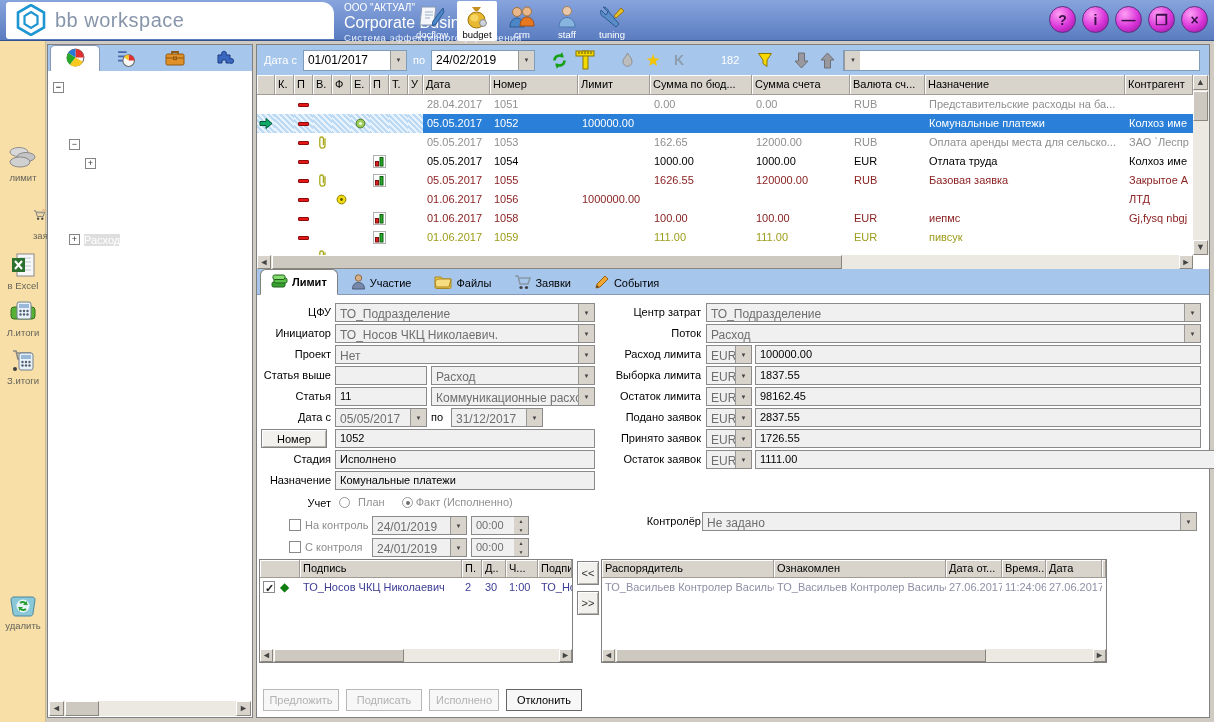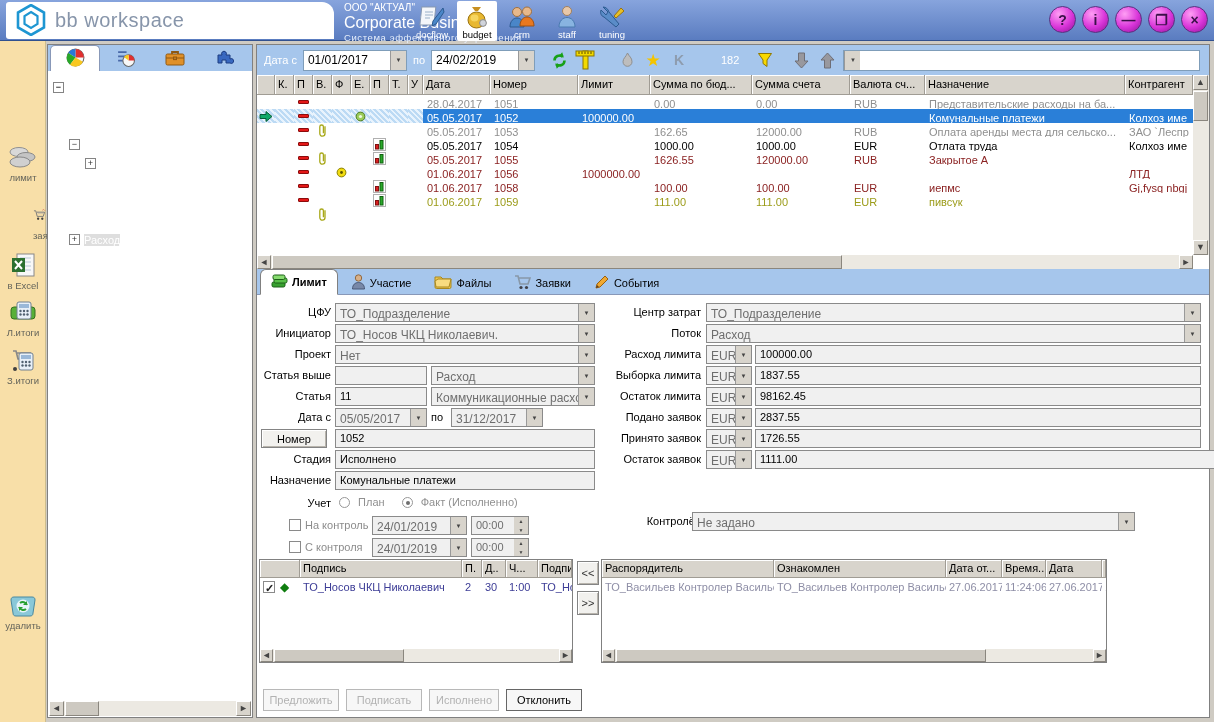--- a/index.html
+++ b/index.html
@@ -54,21 +54,21 @@
 .cbtn::after{content:"▼";font-size:6px;color:#444;position:absolute;left:50%;top:50%;transform:translate(-50%,-50%)}
 .tico{display:flex;align-items:center;justify-content:center;width:20px;height:22px}
 #rec-count{color:#fff;font-size:11px;margin:0 10px 0 26px}
 #filter-combo{flex:1;height:21px;margin-right:2px}
 
 
 #grid{position:absolute;left:0;top:30px;right:0;height:194px;background:#fff;--gcols:18px 19px 19px 19px 19px 19px 19px 19px 15px 67px 88px 72px 102px 98px 75px 200px minmax(0,1fr)}
 #grid-header{position:absolute;left:0;top:0;right:16px;height:20px;display:grid;grid-template-columns:var(--gcols);background:#d8d4cc}
 .hcell{border-right:1px solid #a09c94;border-bottom:1px solid #a09c94;box-shadow:inset 1px 1px 0 #fff;padding-left:3px;line-height:19px;overflow:hidden;white-space:nowrap;font-size:11px;color:#000}
 #grid-body{position:absolute;left:0;top:20px;right:16px;height:160px;overflow:hidden;background:#fff}
-.grow{display:grid;grid-template-columns:var(--gcols);height:14px}
+.grow{display:grid;grid-template-columns:var(--gcols);height:19px}
 .gcell{line-height:19px;overflow:hidden;white-space:nowrap;padding-left:4px;font-size:11px}
 .gcell.icn{padding:0;display:flex;align-items:center;justify-content:center}
 .t-gray .gcell{color:#8f8f8f}
 .t-black .gcell{color:#000}
 .t-darkred .gcell{color:#8b2222}
 .t-olive .gcell{color:#9c9c1a}
 .grow.sel{background:#2a7fd8}
 .grow.sel .gcell{color:#fff}
 .chk{background:repeating-linear-gradient(45deg,#bcdaf4 0 2px,#e8f3fd 2px 4px)}
 .minus{width:11px;height:4px;background:#e41818;border:1px solid #8c0c0c;border-radius:1px}
@@ -545,20 +545,21 @@
               </svg>
             </div>
             <div class="gcell icn"></div>
             <div class="gcell icn"></div>
             <div class="gcell">05.05.2017</div>
             <div class="gcell">1055</div>
             <div class="gcell"></div>
             <div class="gcell">1626.55</div>
             <div class="gcell">120000.00</div>
             <div class="gcell">RUB</div>
+            <div class="gcell">Базовая заявка</div>
             <div class="gcell">Закрытое А</div>
           </div>
           <div class="grow t-darkred">
             <div class="gcell icn"></div>
             <div class="gcell icn"></div>
             <div class="gcell icn">
               <div class="minus"></div>
             </div>
             <div class="gcell icn"></div>
             <div class="gcell icn">
@@ -762,21 +763,21 @@
         <div class="ffield" style="left:78px;top:155px;width:260px">Исполнено</div>
 
         <div class="flabel" style="left:0;top:176px;width:74px">Назначение</div>
         <div class="ffield" style="left:78px;top:176px;width:260px">Комунальные платежи</div>
 
         <div class="flabel" style="left:0;top:199px;width:74px">Учет</div>
         <div style="position:absolute;left:82px;top:201px;color:#909090">
           <span class="radio"></span>
           <span style="margin:0 14px 0 5px">План</span>
           <span class="radio on"></span>
-          <span style="margin-left:5px">Факт (Исполненно)</span>
+          <span style="">Факт (Исполненно)</span>
         </div>
 
         <div class="cb" style="left:32px;top:224px"></div>
         <div class="flabel glabel" style="left:48px;top:221px;width:64px;text-align:left">На контроль</div>
         <div class="ffield combo gray" style="left:115px;top:221px;width:95px">
             <div class="cval">24/01/2019</div>
             <div class="cbtn"></div>
           </div>
         <div class="ffield gray" style="left:214px;top:221px;width:44px">00:00</div>
         <div class="spin" style="left:257px;top:221px">
@@ -841,21 +842,21 @@
             <div class="ffield" style="left: 498px; top: 134px; width: 446px;">1726.55</div>
             <div class="flabel" style="left: 330px; top: 155px; width: 114px;">Остаток заявок</div>
             <div class="ffield combo gray" style="left: 449px; top: 155px; width: 46px;">
               <div class="cval">EUR</div>
               <div class="cbtn"></div>
             </div>
             <div class="ffield" style="left: 498px; top: 155px; width: 536px;">1111.00</div>
           </div>
 
         <div class="flabel" style="left:330px;top:217px;width:114px">Контролёр</div>
-        <div class="ffield combo gray" style="left:435px;top:217px;width:443px">
+        <div class="ffield combo gray" style="left:445px;top:217px;width:495px">
             <div class="cval">Не задано</div>
             <div class="cbtn"></div>
           </div>
 
         <div class="subtable" id="sig-table" style="left:2px;top:264px;width:314px;height:104px">
           <div class="sub-header" id="sig-header" style="grid-template-columns:40px 162px 20px 24px 32px minmax(0,1fr)">
               <div class="shcell"></div>
               <div class="shcell">Подпись</div>
               <div class="shcell">П.</div>
               <div class="shcell">Д..</div>

